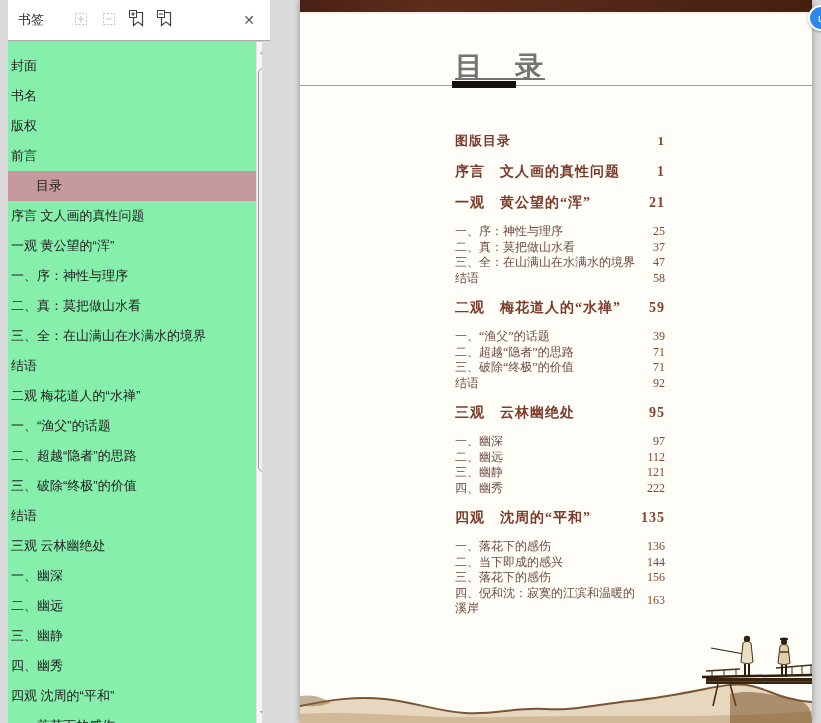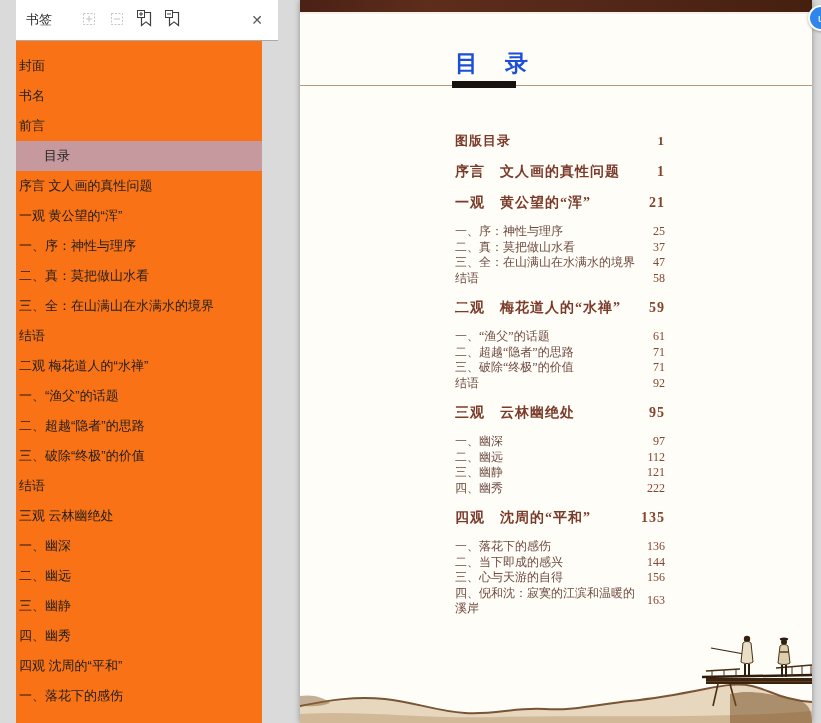--- a/index.html
+++ b/index.html
@@ -1,20 +1,20 @@
 <!DOCTYPE html>
 <html><head>
 <meta charset="utf-8">
 <style>
   * { box-sizing: border-box; margin: 0; padding: 0; }
   html,body { width: 821px; height: 723px; overflow: hidden; }
   body { font-family: "Liberation Sans","DejaVu Sans",sans-serif; background:#dadada; position:relative; }
 
   
-  .sidebar { position:absolute; left:16px; top:0; width:262px; height:723px; background:#f97316; }
+  .sidebar { position:absolute; left:8px; top:0; width:262px; height:723px; background:#86efac; }
   .toolbar { position:absolute; top:0; left:0; right:0; height:41px; border-bottom:1px solid #a9a9a9;
              display:flex; align-items:center; background:#fff; z-index:3;}
   .panel-title { margin-left:10px; font-size:13px; color:#2b2b2b; }
   .tool-icons { display:flex; margin-left:26px; gap:6px; align-items:center; }
   button { background:none; border:none; cursor:pointer; padding:0; }
   .tool { width:22px; height:22px; display:flex; align-items:center; justify-content:center; }
   .close-btn { margin-left:auto; margin-right:10px; width:22px; height:22px; font-size:14px; color:#5a5a5a;
                display:flex; align-items:center; justify-content:center; }
 
   .bm-list { position:absolute; top:42px; left:0; width:248px; bottom:0; overflow:hidden; padding-top:9px; }
@@ -32,21 +32,21 @@
 
   
   .doc { position:absolute; left:262px; top:0; width:559px; height:723px; background:#dadada; }
   .page { position:absolute; left:38px; top:0; width:512px; height:723px; background:#fffdf8;
           box-shadow:0 0 6px rgba(0,0,0,.35); }
   .cover-edge { position:absolute; top:0; left:0; width:100%; height:14px;
                 background:linear-gradient(90deg,#4a2115,#5e2d1b 25%,#532718 60%,#45200f);
                 border-bottom:2px solid #f4f1ea; }
 
   .page-title { position:absolute; left:155px; top:48px; font-family:"Liberation Serif","DejaVu Serif",serif;
-                font-size:23px; font-weight:bold; color:#1d4ed8; letter-spacing:2px; white-space:nowrap; }
+                font-size:28px; font-weight:bold; color:#737373; letter-spacing:2px; white-space:nowrap;text-decoration:underline; }
   .header-rule { position:absolute; left:0; right:0; top:85px; height:1px; background:#b99a78; }
   .header-rule-thick { position:absolute; left:152px; top:81px; width:64px; height:7px; background:#17120e; }
 
   .toc { position:absolute; left:155px; top:132px; width:210px;
          font-family:"Liberation Serif","DejaVu Serif",serif; }
   .toc-row { display:flex; justify-content:space-between; align-items:center; cursor:pointer; }
   .toc-row.h { margin-top:13px; font-weight:bold; font-size:14px; line-height:18px; color:#7b3b2a; letter-spacing:1px; }
   .toc-row.h-first { margin-top:0; font-size:13px; }
   .sub-block { margin-top:12px; }
   .toc-row.s { font-size:12px; line-height:15.5px; color:#6e4a3f; }
@@ -109,20 +109,23 @@
   </div>
 
   <div class="bm-list" id="bm-list">
       <div class="bm-item">
         <span>封面</span>
       </div>
       <div class="bm-item">
         <span>书名</span>
       </div>
       <div class="bm-item">
+        <span>版权</span>
+      </div>
+      <div class="bm-item">
         <span>前言</span>
       </div>
       <div class="bm-item selected">
         <span>目录</span>
       </div>
       <div class="bm-item">
         <span>序言 文人画的真性问题</span>
       </div>
       <div class="bm-item">
         <span>一观 黄公望的“浑”</span>
@@ -223,21 +226,21 @@
     <span class="p">58</span>
   </div>
         </div>
         <div class="toc-row h">
     <span class="t">二观　梅花道人的“水禅”</span>
     <span class="p">59</span>
   </div>
         <div class="sub-block">
           <div class="toc-row s">
     <span class="t">一、“渔父”的话题</span>
-    <span class="p">61</span>
+    <span class="p">39</span>
   </div>
           <div class="toc-row s">
     <span class="t">二、超越“隐者”的思路</span>
     <span class="p">71</span>
   </div>
           <div class="toc-row s">
     <span class="t">三、破除“终极”的价值</span>
     <span class="p">71</span>
   </div>
           <div class="toc-row s">
@@ -274,21 +277,21 @@
         <div class="sub-block">
           <div class="toc-row s">
     <span class="t">一、落花下的感伤</span>
     <span class="p">136</span>
   </div>
           <div class="toc-row s">
     <span class="t">二、当下即成的感兴</span>
     <span class="p">144</span>
   </div>
           <div class="toc-row s">
-    <span class="t">三、心与天游的自得</span>
+    <span class="t">三、落花下的感伤</span>
     <span class="p">156</span>
   </div>
           <div class="toc-row s">
     <span class="t">四、倪和沈：寂寞的江滨和温暖的溪岸</span>
     <span class="p">163</span>
   </div>
         </div>
       </div>
 
     <svg class="painting" viewBox="0 0 512 113">

